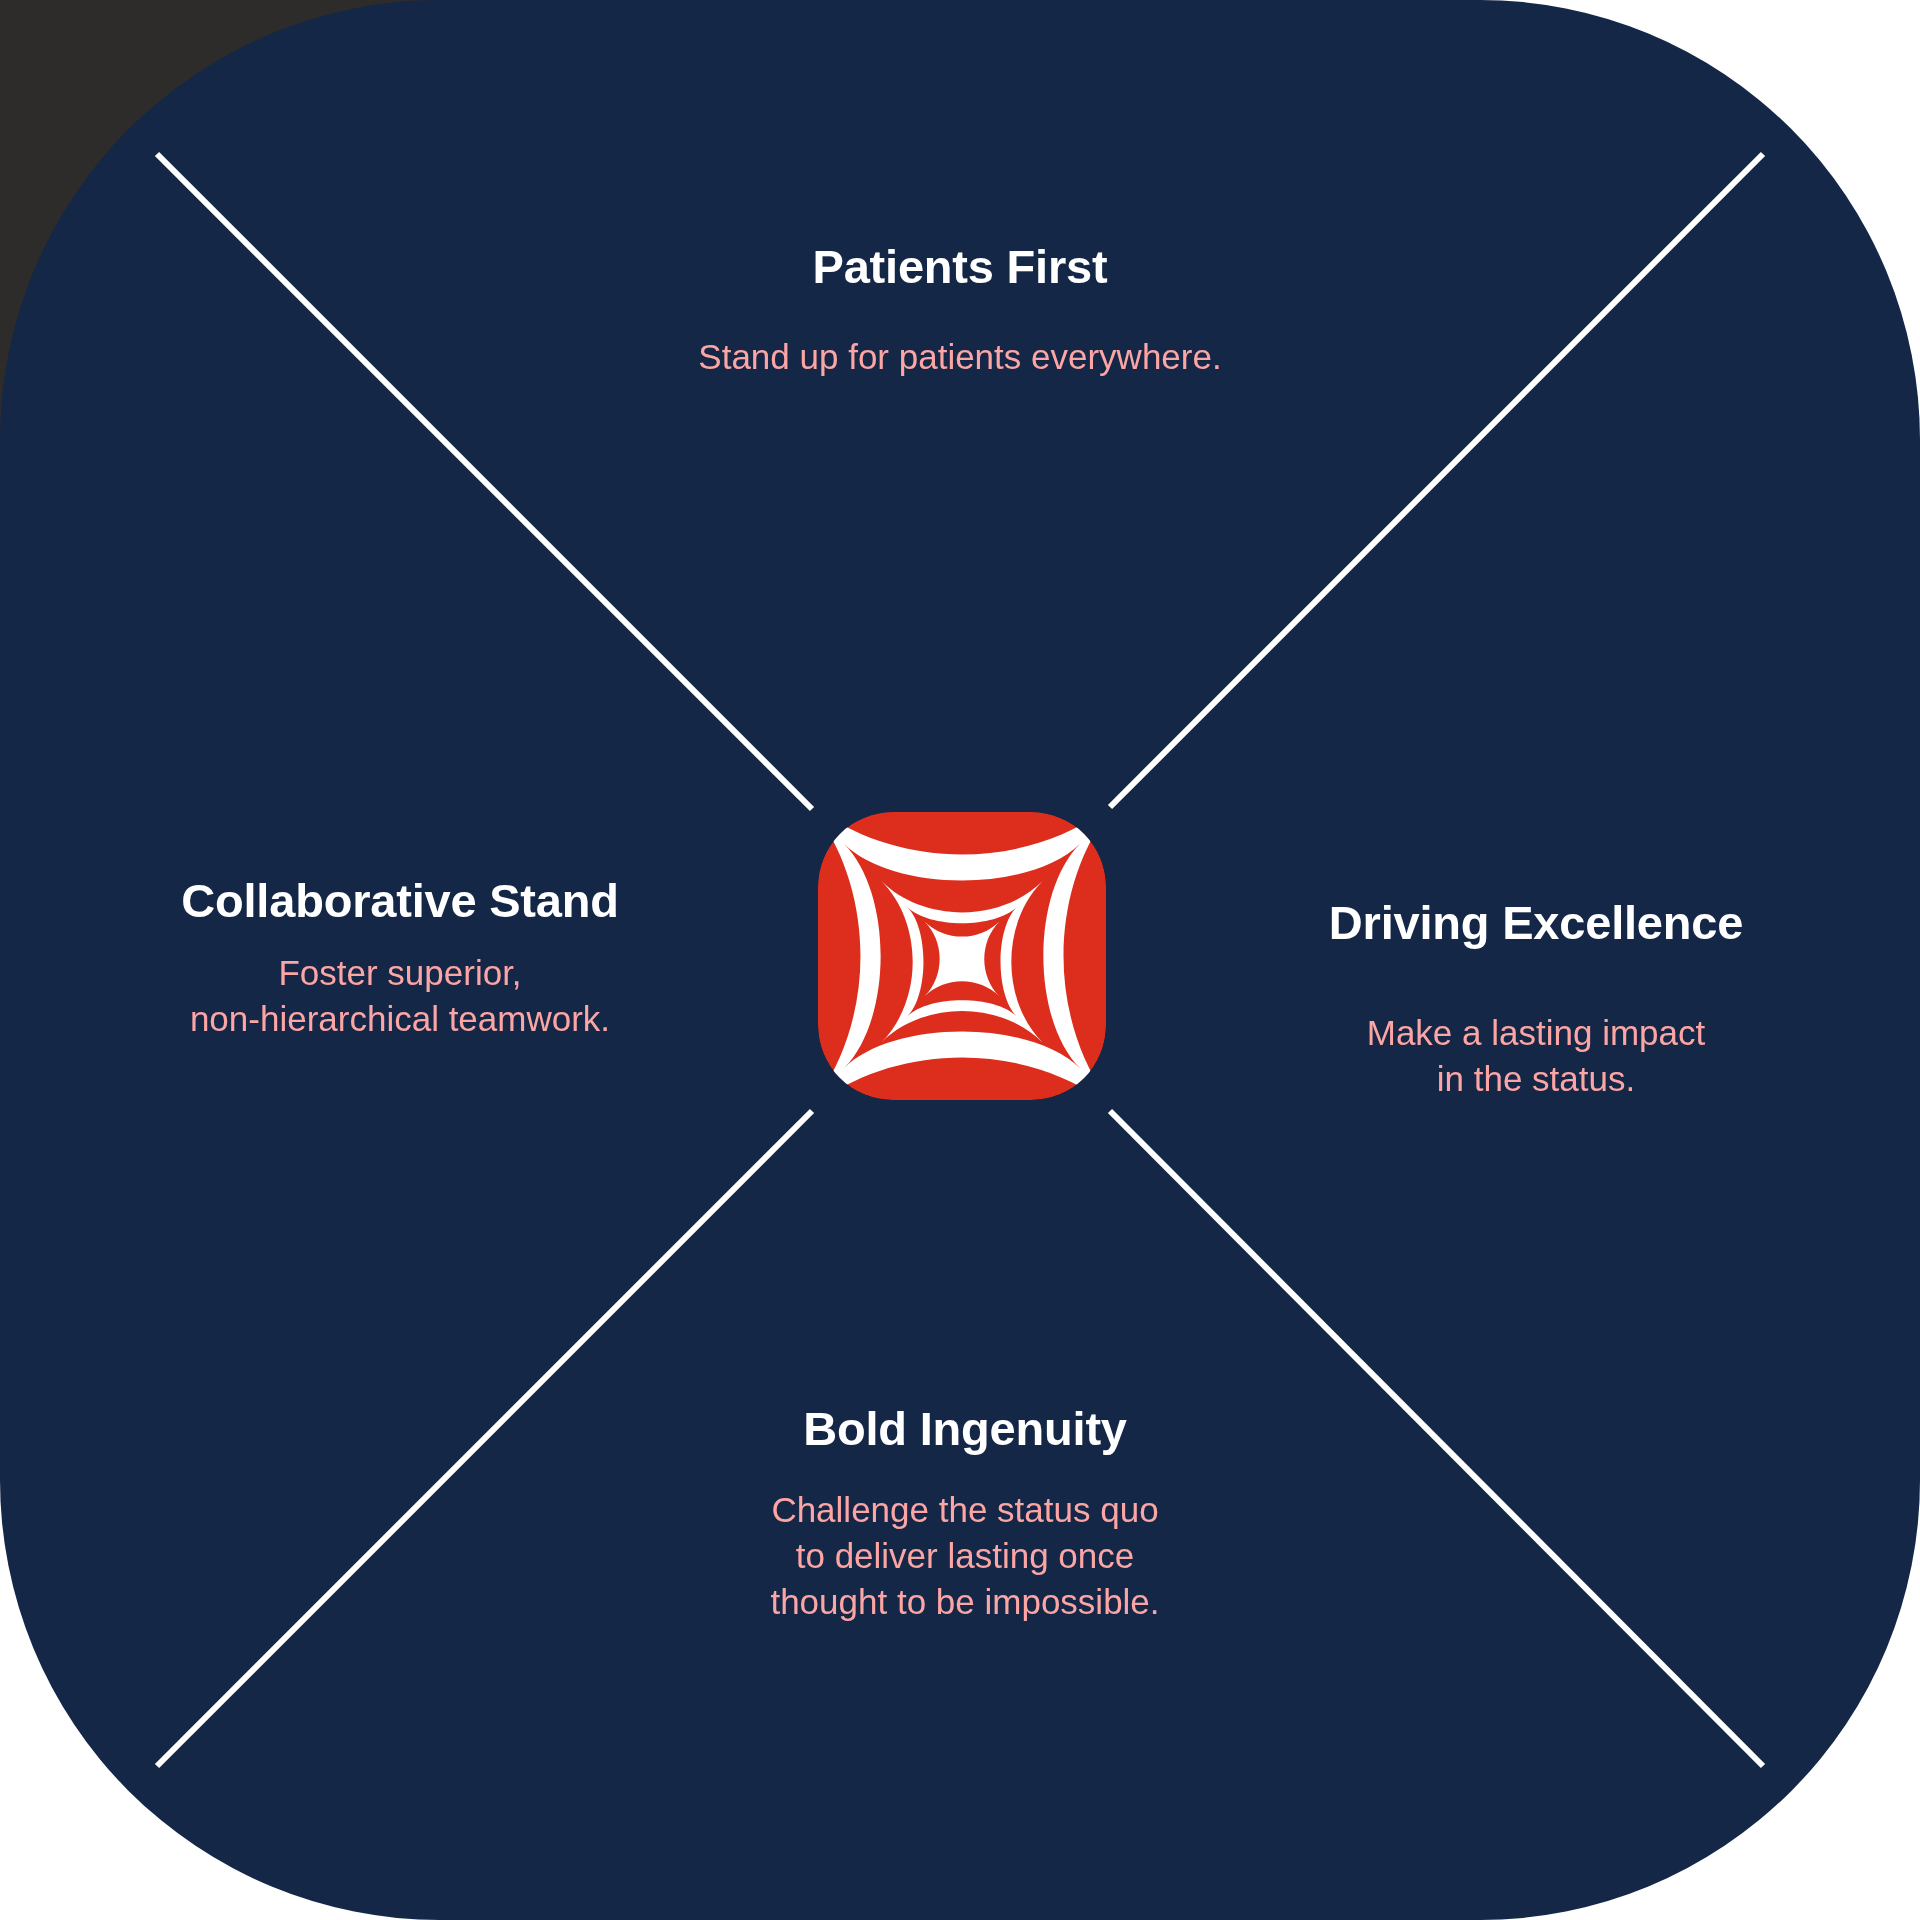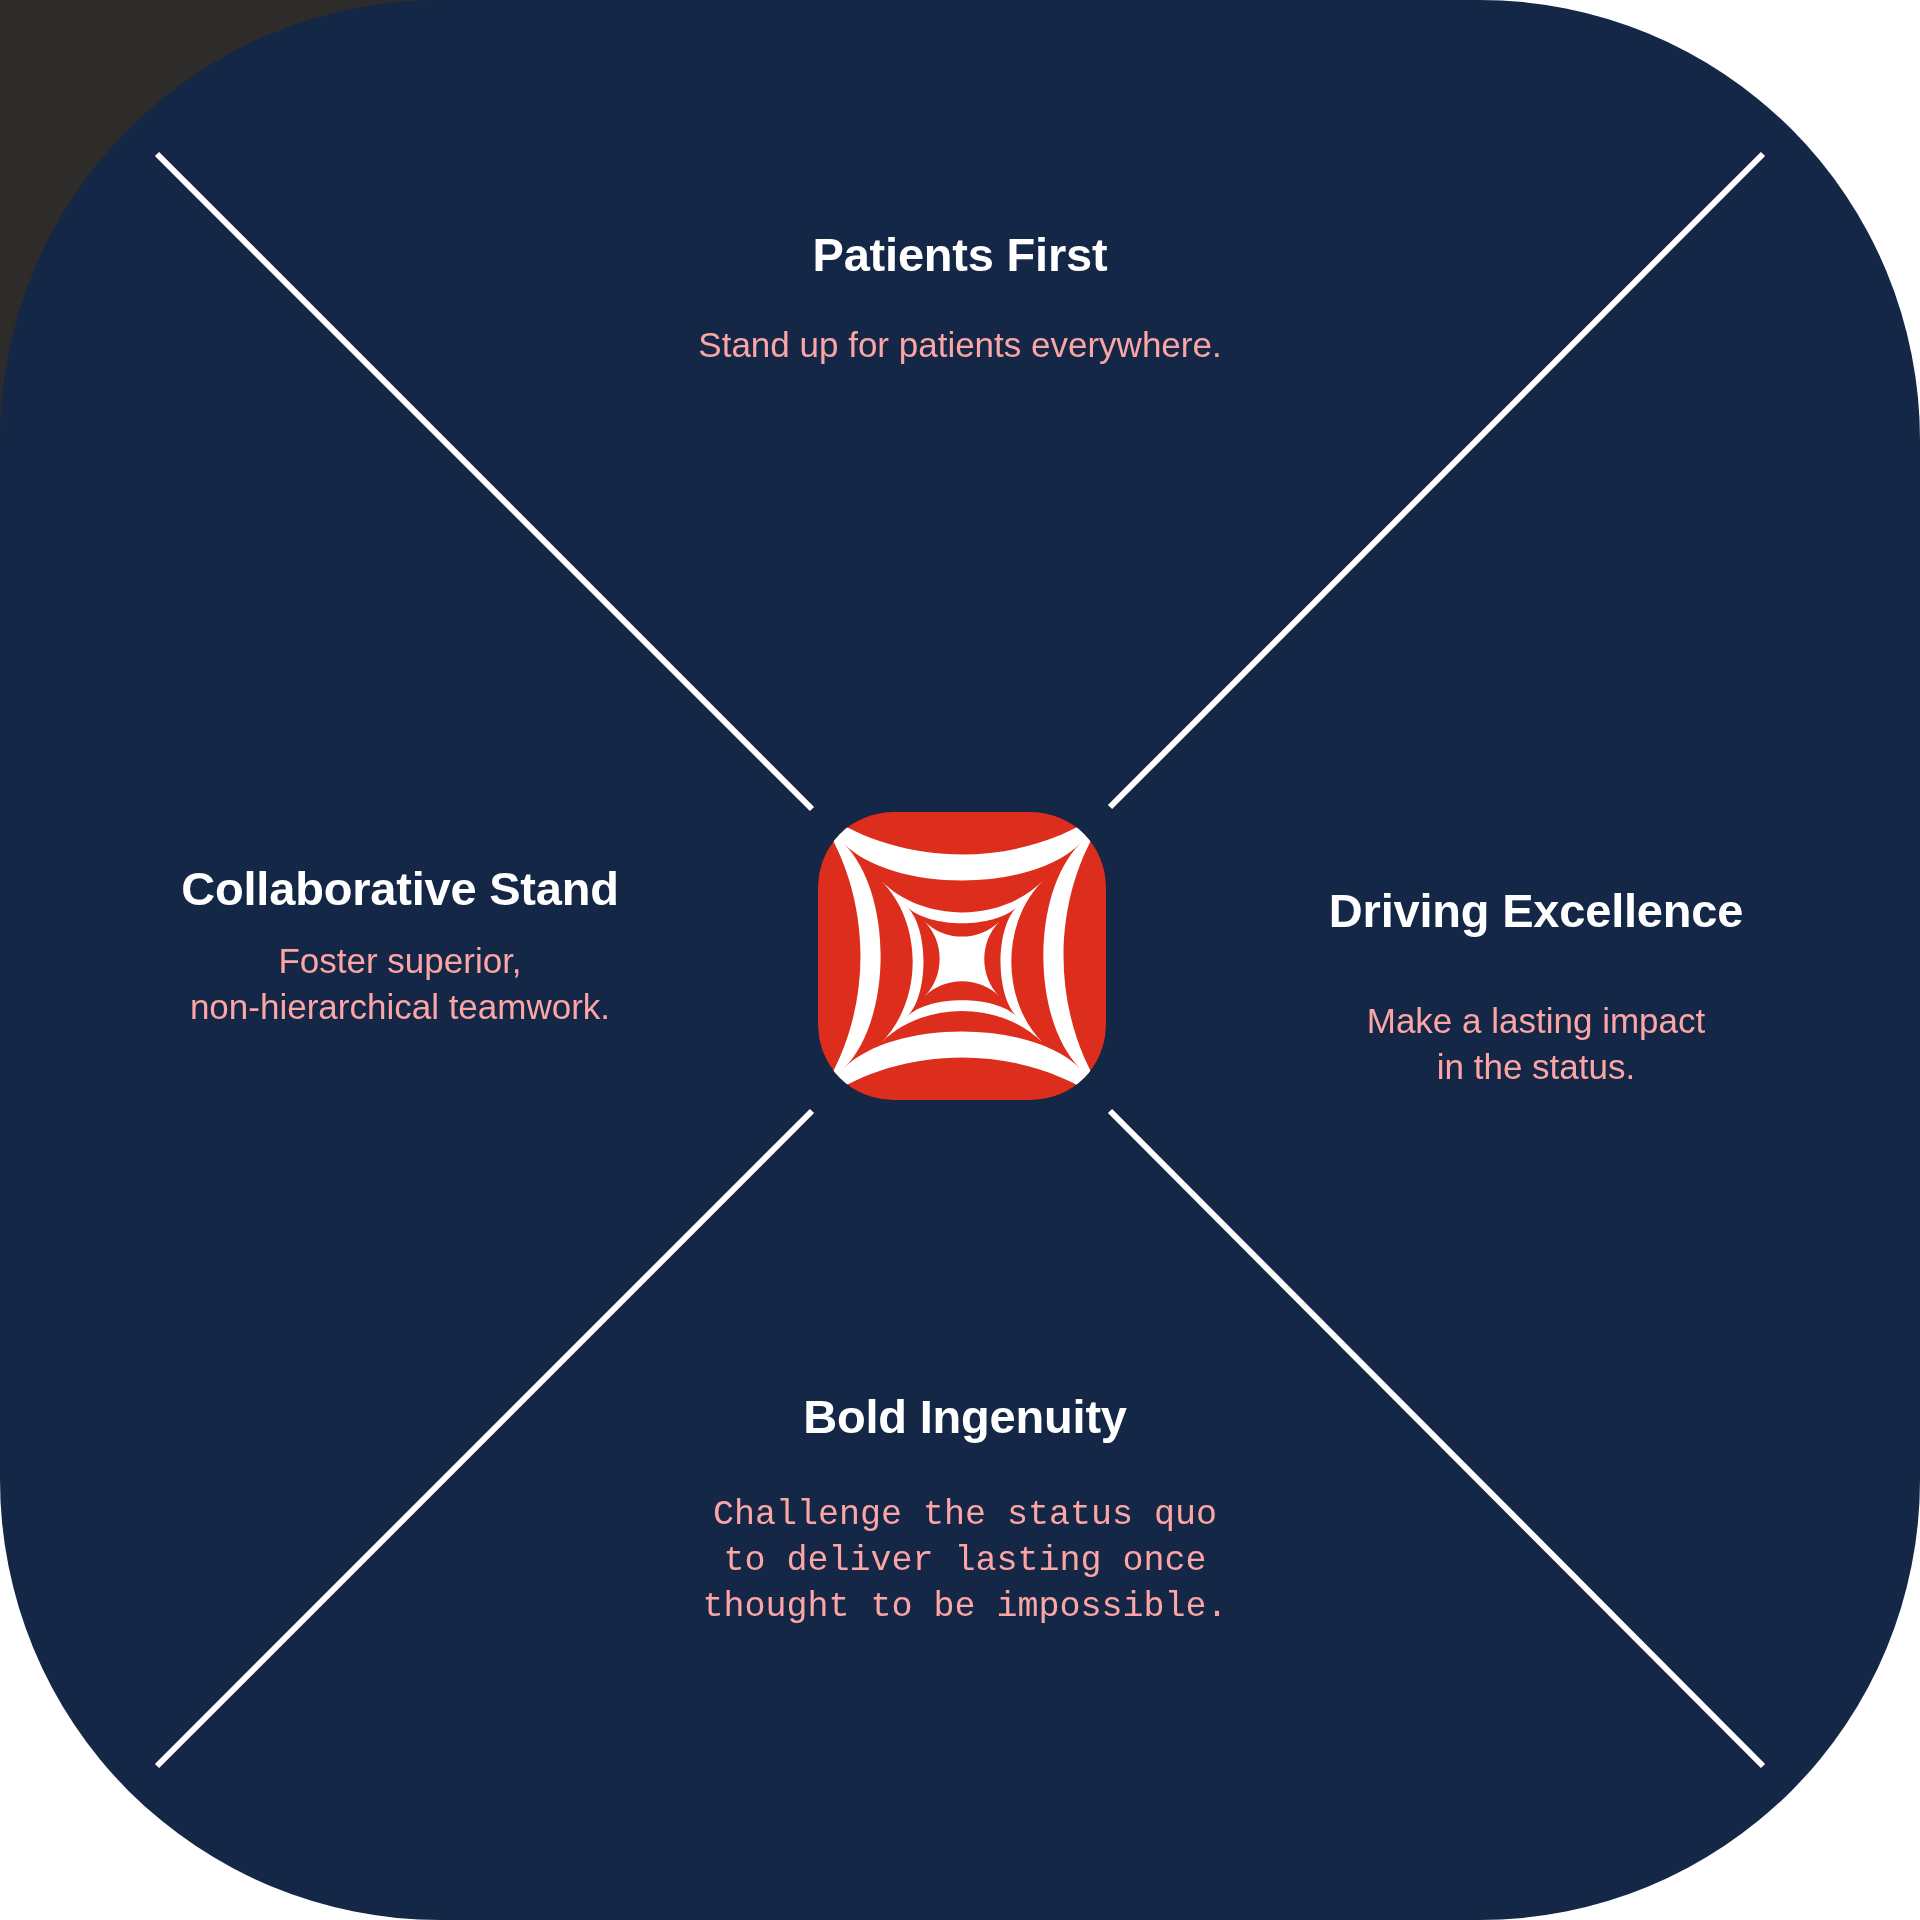--- a/index.html
+++ b/index.html
@@ -67,21 +67,21 @@
   .value-block {
     position: absolute;
     color: #ffffff;
     text-align: center;
   }
   .value-title {
     font-size: 47px;
     font-weight: 700;
     letter-spacing: -0.2px;
     line-height: 1.15;
-    margin: 0;
+    margin: 12px;
     white-space: nowrap;
   }
   .value-desc {
     font-size: 35px;
     font-weight: 400;
     line-height: 1.32;
     margin: 0;
     color: #fca5a5;
   }
 
@@ -108,21 +108,21 @@
     width: 672px;
   }
   #block-right .value-desc { margin-top: 60px; }
 
   
   #block-bottom {
     left: 465px;
     top: 1390px;
     width: 1000px;
   }
-  #block-bottom .value-desc { margin-top: 48px; font-family: Liberation Mono, monospace; }
+  #block-bottom .value-desc { margin-top: 31px; }
 </style>
 </head>
 <body>
 
 <div id="stage">
 
   <div class="corner-charcoal"></div>
 
   <div class="values-card">
 

